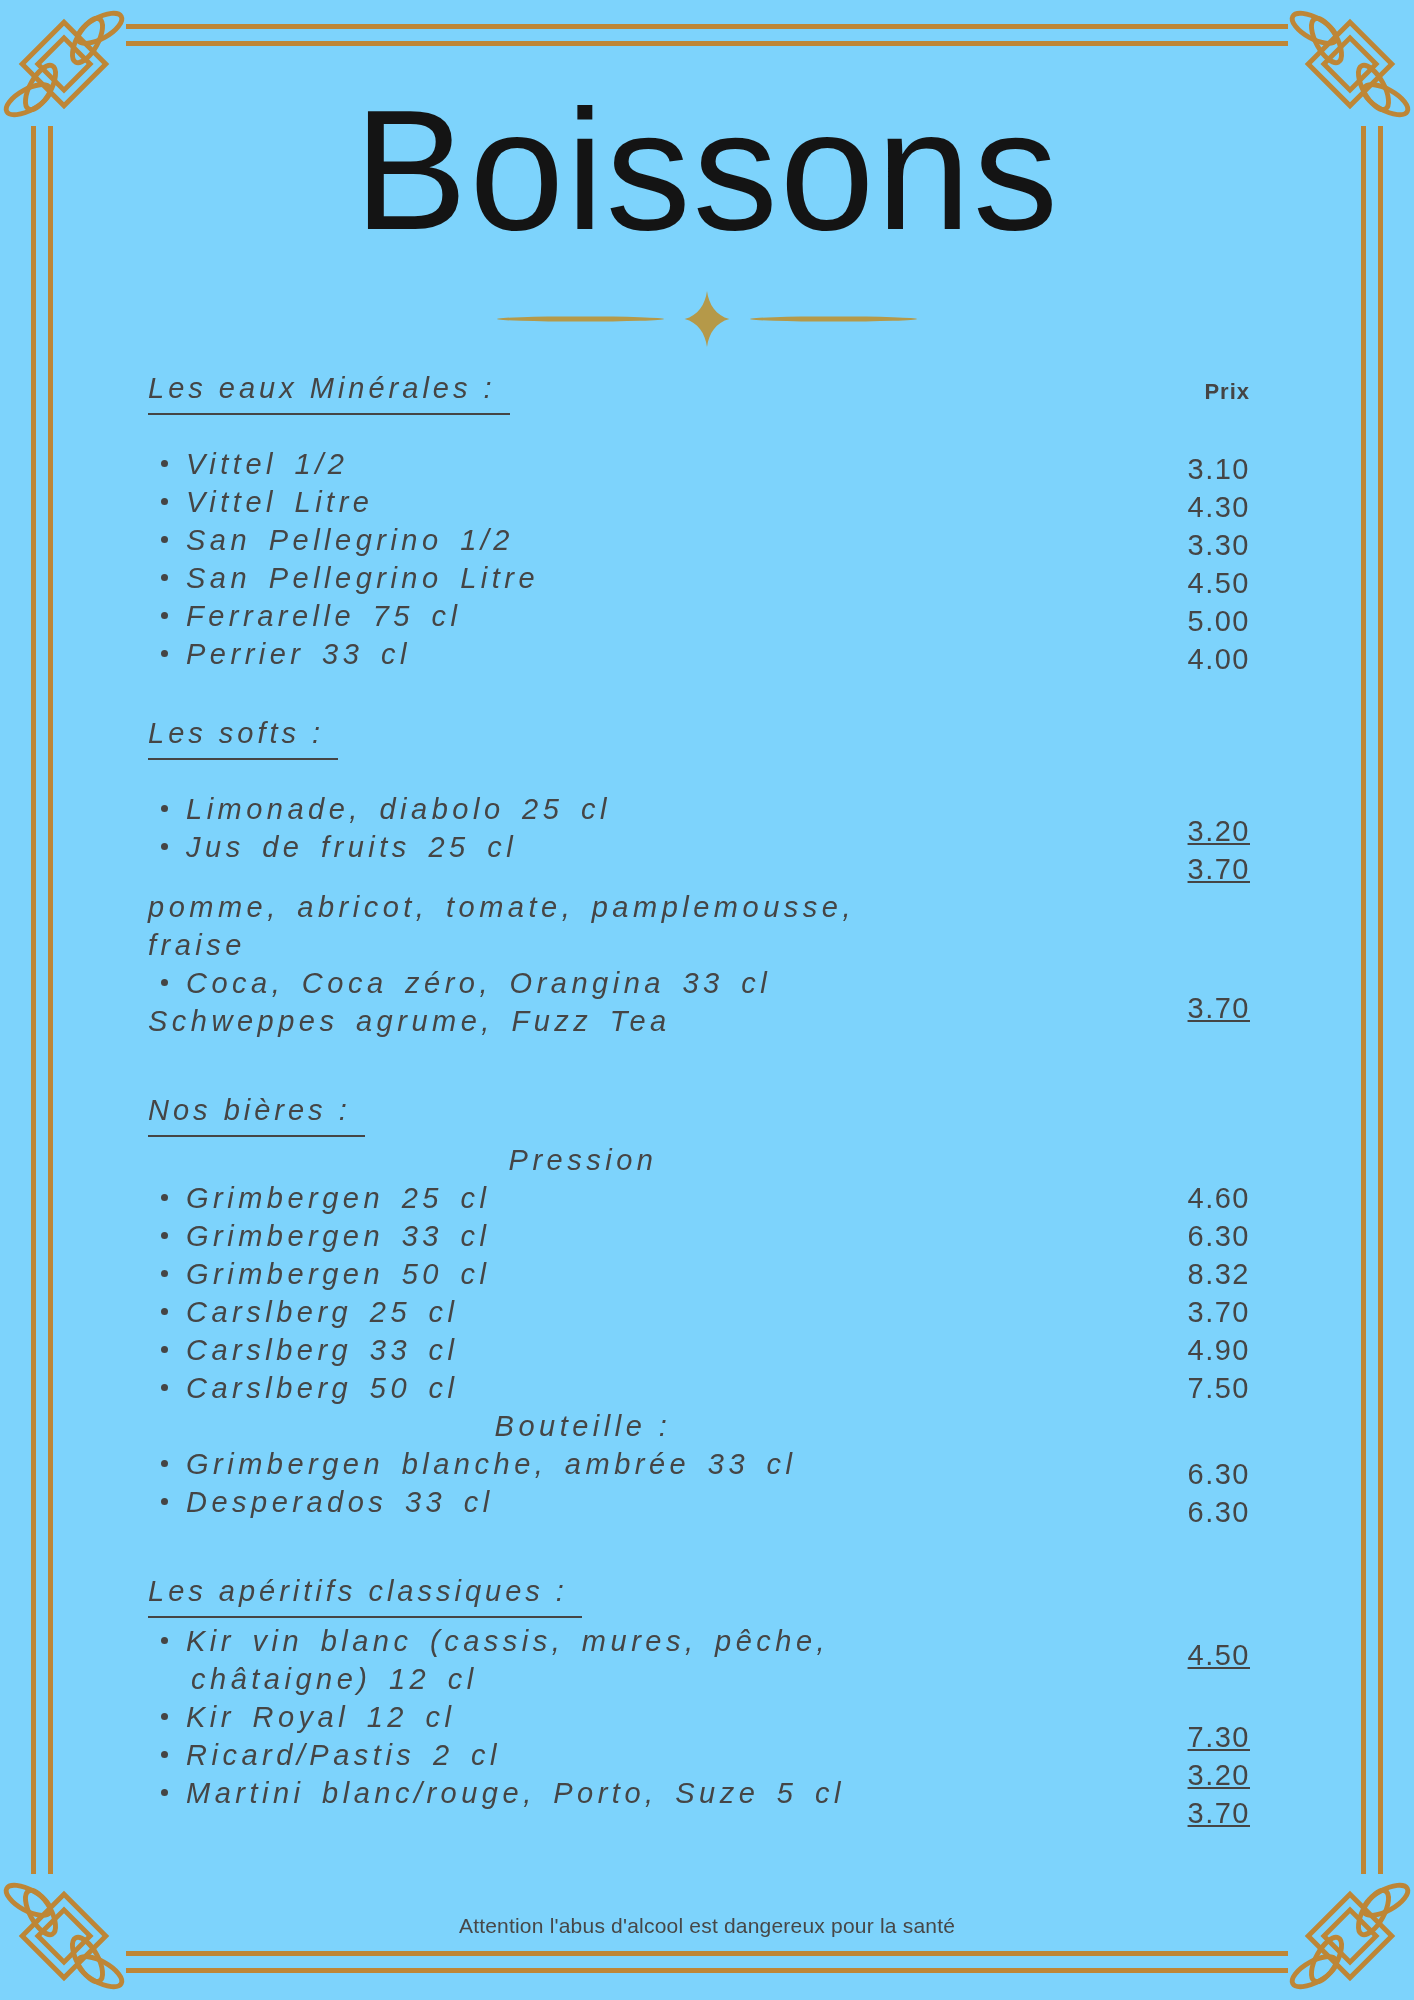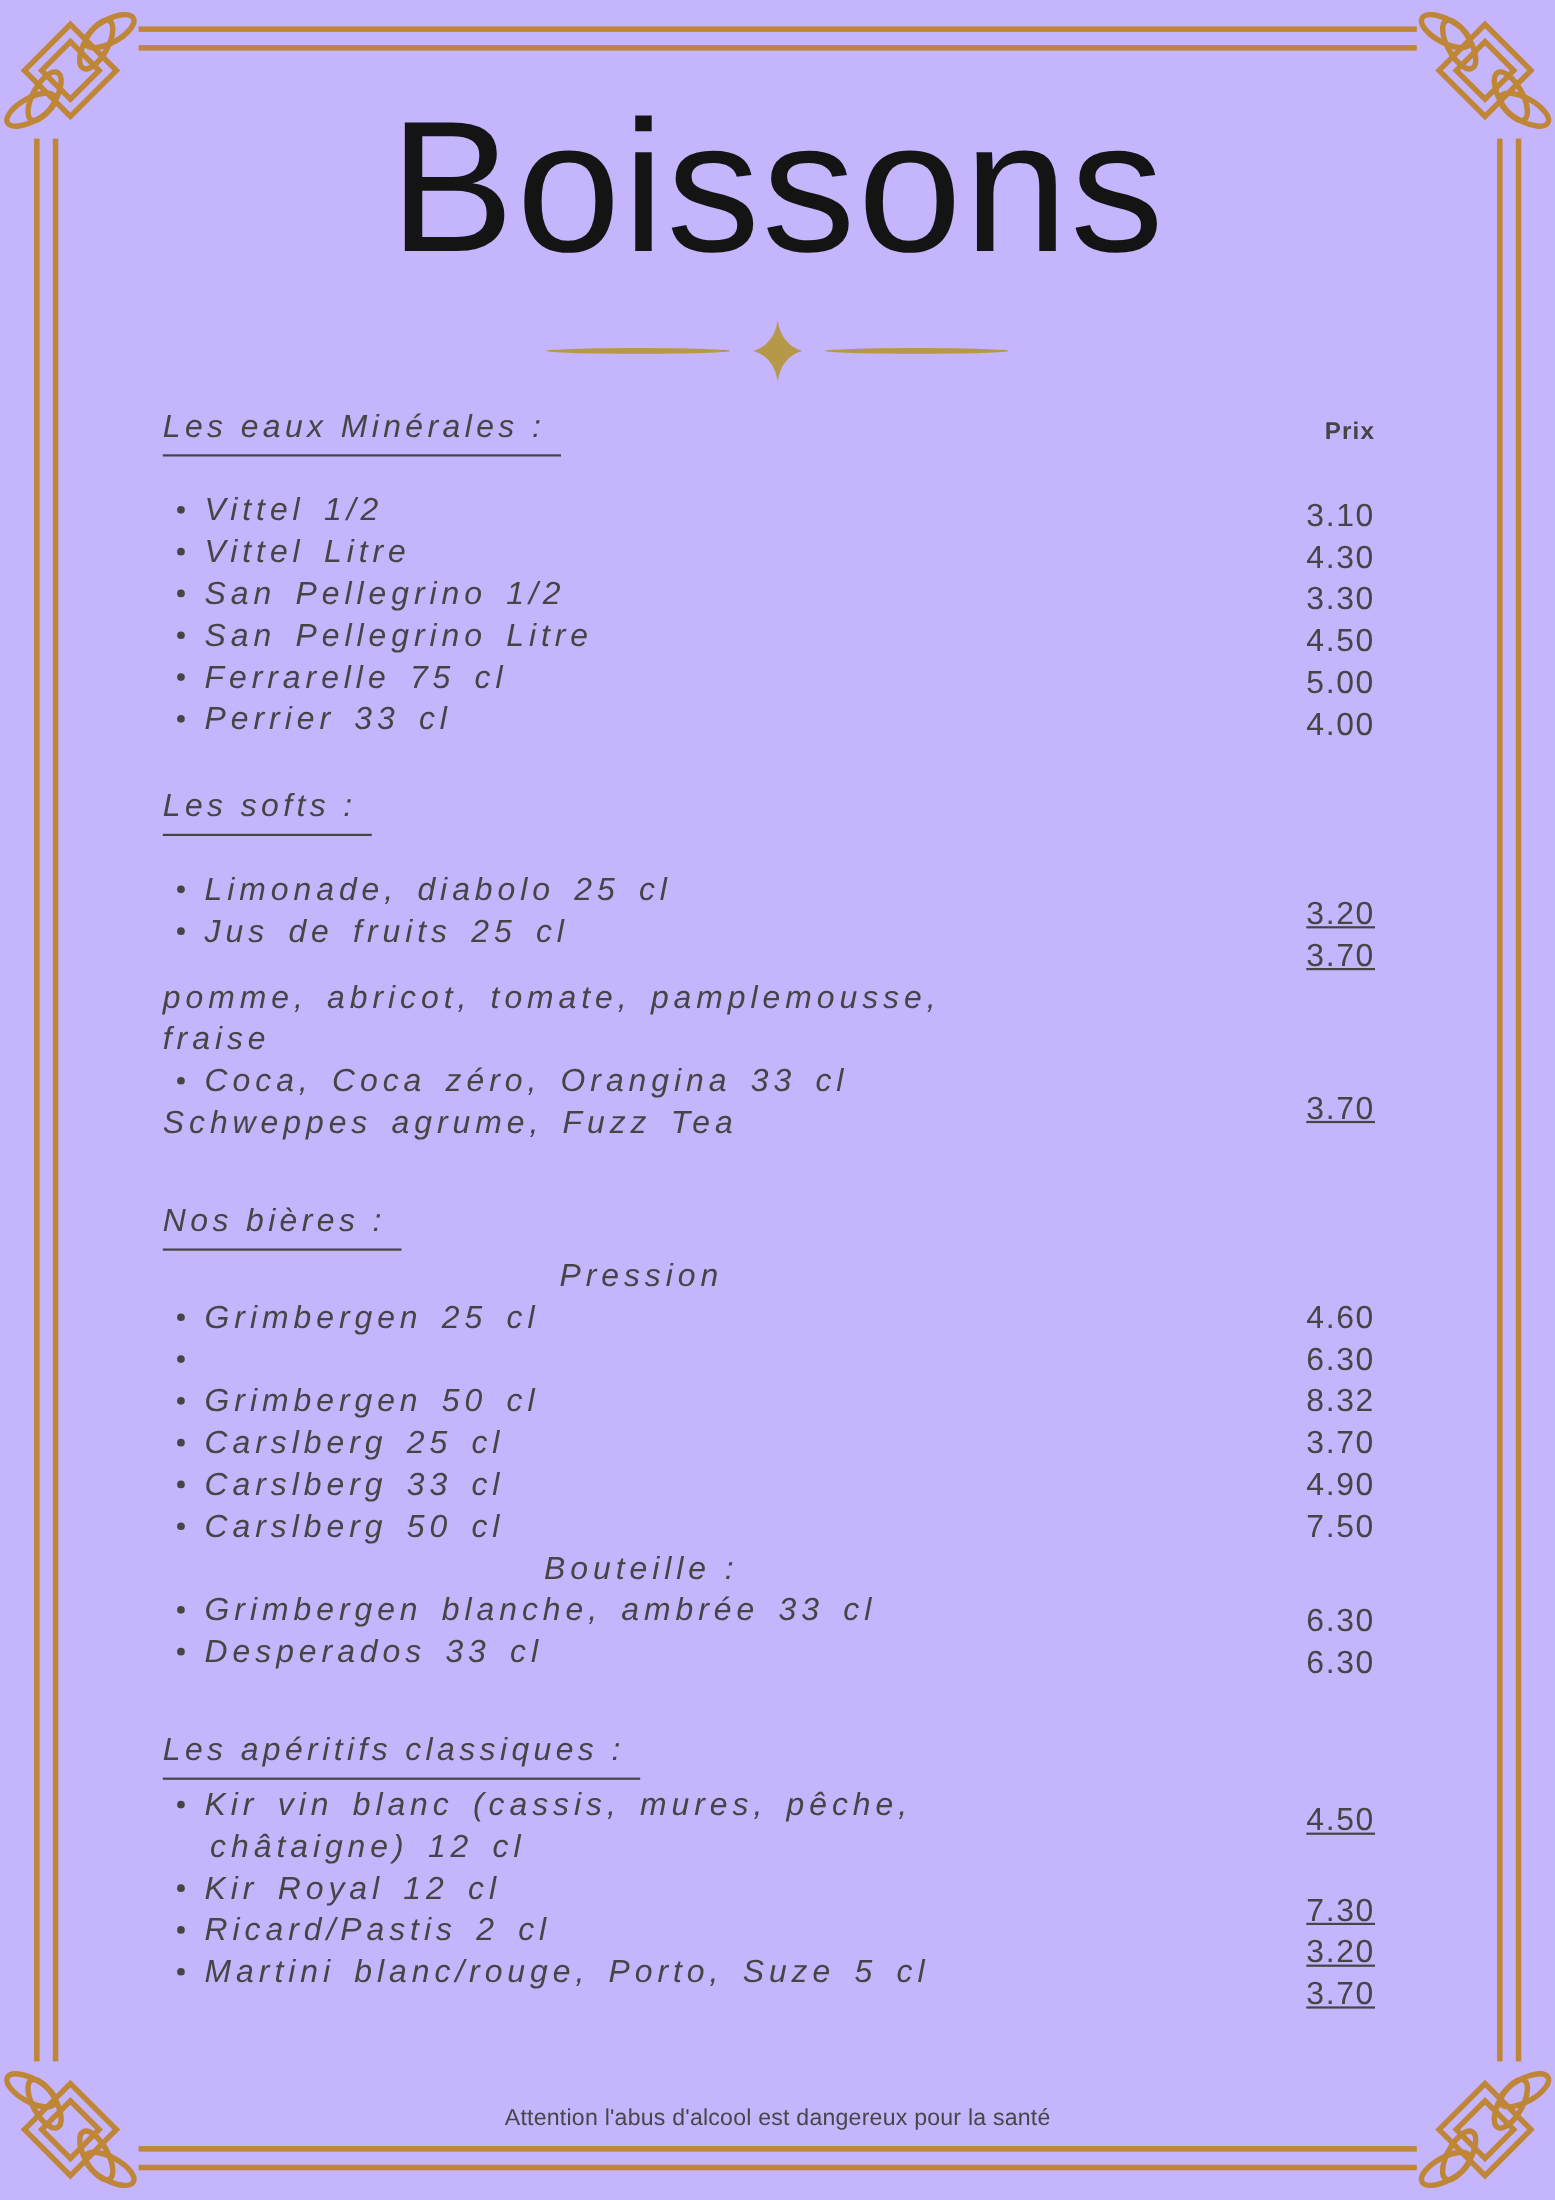--- a/index.html
+++ b/index.html
@@ -1,17 +1,17 @@
 <!DOCTYPE html>
 <html style="--gold_frame: #be8636; --gold_accent: #b59949; --ink: #454545; --title_ink: #141414;"><head>
 <meta charset="utf-8">
 <style>
   html,body{margin:0;padding:0;background:#ffffff;}
   .page{
-    position:relative;width:1414px;height:2000px;background:#c4b5fd;overflow:hidden;
+    position:relative;width:1414px;height:2000px;background:#7dd3fc;overflow:hidden;
     font-family:"Liberation Sans",sans-serif;color:var(--ink,#454545);
   }
   
   .bl{position:absolute;background:var(--gold_frame,#be8636);}
   .bl.h{height:5px;left:126px;right:126px;}
   .bl.v{width:5px;top:126px;bottom:126px;}
   .t-outer{top:24px}.t-inner{top:41px}
   .b-outer{bottom:27px}.b-inner{bottom:44px}
   .l-outer{left:31px}.l-inner{left:48px}
   .r-outer{right:31px}.r-inner{right:48px}
@@ -232,20 +232,21 @@
         <div class="row">
           <span class="item">
               <span class="dot"></span>
               <span>Grimbergen 25 cl</span>
             </span>
           <span class="price">4.60</span>
         </div>
         <div class="row">
           <span class="item">
               <span class="dot"></span>
+              <span>Grimbergen 33 cl</span>
             </span>
           <span class="price">6.30</span>
         </div>
         <div class="row">
           <span class="item">
               <span class="dot"></span>
               <span>Grimbergen 50 cl</span>
             </span>
           <span class="price">8.32</span>
         </div>

